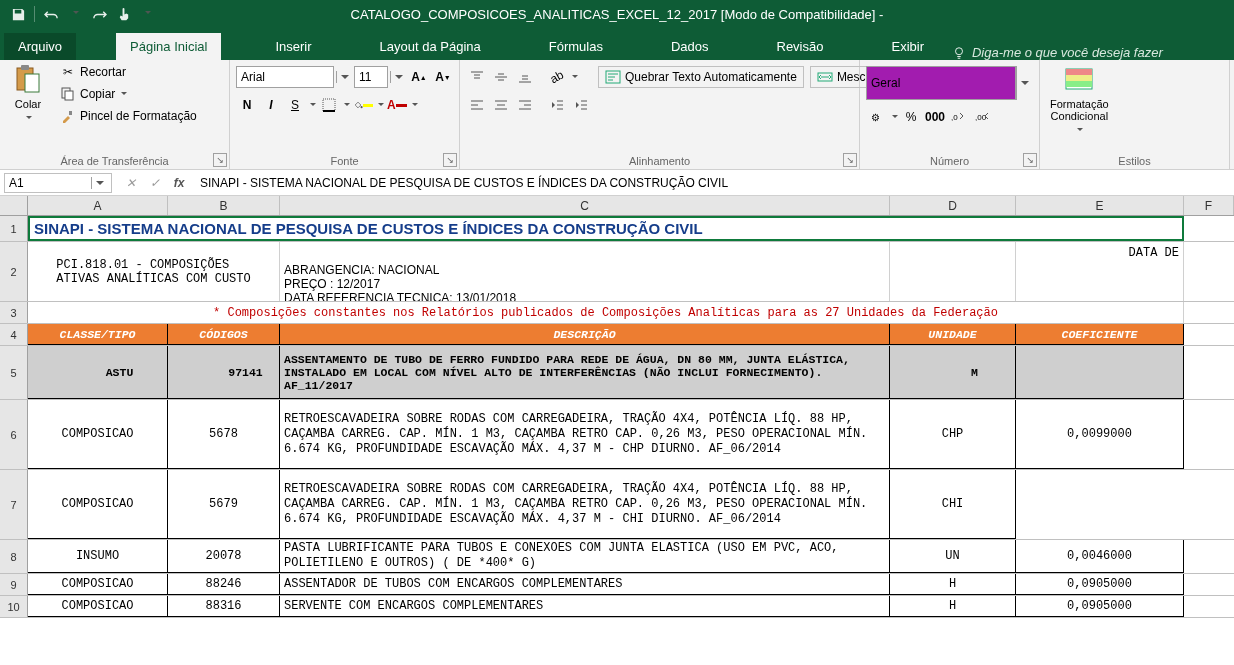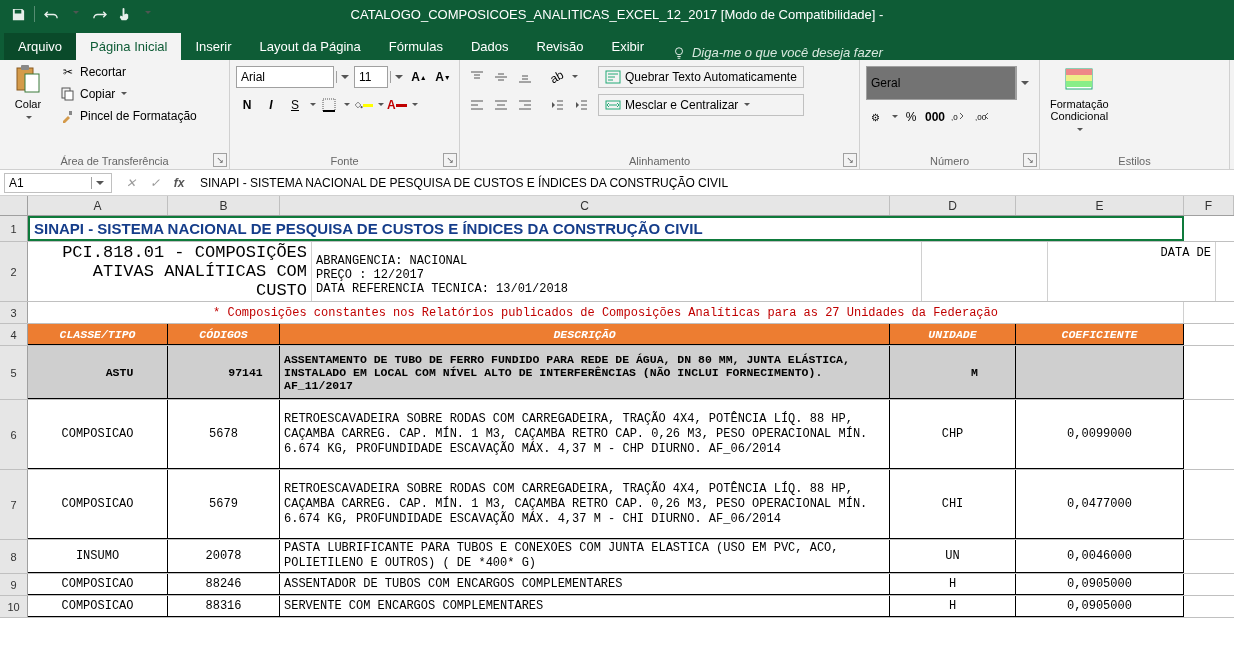--- a/index.html
+++ b/index.html
@@ -8,21 +8,21 @@
   
   .titlebar { background: #0e5c36; height: 28px; display: flex; align-items: center; color: #fff; position: relative; }
   .qat { display: flex; align-items: center; gap: 4px; padding: 0 8px; }
   .qat-icon { width: 20px; height: 20px; display: flex; align-items: center; justify-content: center; color: #fff; opacity: .9; cursor: pointer; }
   .qat-sep { width: 1px; height: 16px; background: rgba(255,255,255,.3); margin: 0 2px; }
   .titlebar-title { position: absolute; left: 50%; transform: translateX(-50%); font-size: 13px; color: #fff; white-space: nowrap; }
   
   
   .tabrow { background: #0e5c36; height: 32px; display: flex; align-items: flex-end; color: #fff; font-size: 13px; }
   .filetab { background: #0a4a2a; padding: 6px 14px; margin-left: 4px; cursor: pointer; }
-  .tab { padding: 6px 14px; cursor: pointer; }
+  .tab { padding: 6px 14px; cursor: pointer; margin-left: 40px; }
   .tab.active { background: #f3f3f3; color: #0e5c36; }
   .tellme { display: flex; align-items: center; padding: 0 14px; gap: 6px; font-style: italic; color: #d8e8de; }
   .tellme .bulb { width: 14px; height: 14px; display: inline-block; color: #fff; }
   
   
   .ribbon { background: #f3f3f3; border-bottom: 1px solid #d0d0d0; height: 110px; display: flex; }
   .group { border-right: 1px solid #d0d0d0; display: flex; flex-direction: column; padding: 2px 6px 0 6px; position: relative; }
   .group-body { display: flex; align-items: flex-start; gap: 6px; flex: 1; }
   .group-label { text-align: center; font-size: 11px; color: #666; padding: 2px 0; position: relative; }
   .dlg-launcher { position: absolute; right: 2px; bottom: 2px; width: 14px; height: 14px; border: 1px solid #a0a0a0; font-size: 9px; display: flex; align-items: center; justify-content: center; color: #666; cursor: pointer; }
@@ -37,21 +37,21 @@
   .fontrow { display: flex; align-items: center; gap: 2px; }
   .combo { border: 1px solid #a0a0a0; background: #fff; height: 22px; display: flex; align-items: center; padding: 0 4px; font-size: 12px; cursor: text; }
   .combo.fontname { width: 98px; }
   .combo.fontsize { width: 34px; }
   .combo-arrow { width: 16px; border-left: 1px solid #a0a0a0; display: flex; align-items: center; justify-content: center; cursor: pointer; }
   .combo-arrow::after { content: ""; border: 4px solid transparent; border-top-color: #555; margin-top: 4px; }
   .iconbtn { width: 22px; height: 22px; display: flex; align-items: center; justify-content: center; cursor: pointer; border: 1px solid transparent; }
   .fontcolor-bar { width: 14px; height: 3px; background: #c00000; display: block; }
   .fillcolor-bar { width: 14px; height: 3px; background: #ffff00; display: block; }
   
-  .numfmt-combo { border: 1px solid #a0a0a0; background: #737373; height: 20px; width: 150px; display: flex; align-items: center; padding: 16px 4px; font-size: 12px; }
+  .numfmt-combo { border: 1px solid #a0a0a0; background: #a21caf; height: 20px; width: 150px; display: flex; align-items: center; padding: 16px 4px; font-size: 12px; }
   
   
   .fbar-row { display: flex; align-items: center; height: 26px; border-bottom: 1px solid #d0d0d0; background: #fff; }
   .namebox { width: 108px; border: 1px solid #c0c0c0; height: 20px; display: flex; align-items: center; padding: 0 4px; margin: 0 4px; font-size: 12px; }
   .namebox-arrow { cursor: pointer; }
   .fbar-btns { display: flex; gap: 2px; padding: 0 4px; color: #999; }
   .fbar-btn { width: 22px; height: 20px; display: flex; align-items: center; justify-content: center; cursor: pointer; font-style: italic; }
   .fx { font-style: italic; font-weight: bold; color: #555; }
   .formula-input { flex: 1; height: 20px; padding: 0 6px; font-size: 12px; display: flex; align-items: center; border: none; }
   .colheads-row { display: flex; height: 20px; background: #e6e6e6; border-bottom: 1px solid #a0a0a0; }
@@ -62,22 +62,22 @@
   .rows { display: flex; flex-direction: column; }
   .row { display: flex; border-bottom: 1px solid #c0c0c0; }
   .rowhead { width: 28px; background: #e6e6e6; border-right: 1px solid #a0a0a0; display: flex; align-items: center; justify-content: center; font-size: 11px; color: #333; }
   .cell { border-right: 1px solid #d0d0d0; padding: 2px 4px; font-size: 11.5px; display: flex; align-items: center; overflow: hidden; }
   
   
   .r1 { height: 26px; }
   .r1 .merged { width: 1156px; font-family: Arial; font-size: 15px; font-weight: bold; color: #153d8a; border: 2px solid #0e7a3b; background: #fff; padding-left: 4px; }
   
   .r2 { height: 60px; }
-  .r2 .ab { width: 284px; font-family: "Courier New", monospace; font-size: 17px; text-align: right; justify-content: center; white-space: pre-line; }
-  .r2 .c { width: 610px; font-family: Liberation Mono, monospace; font-size: 12px; white-space: pre-line; align-items: flex-start; padding-top: 12px; }
+  .r2 .ab { width: 252px; font-family: "Courier New", monospace; font-size: 12px; text-align: left; justify-content: center; white-space: pre-line; }
+  .r2 .c { width: 610px; font-family: Liberation Sans, sans-serif; font-size: 12px; white-space: pre-line; align-items: flex-start; padding-top: 21px; }
   .r2 .d { width: 126px; } .r2 .e { width: 168px; font-family: "Courier New", monospace; font-size: 12px; align-items: flex-start; justify-content: flex-end; padding-top: 4px; }
   
   .r3 { height: 22px; }
   .r3 .merged { width: 1156px; font-family: "Courier New", monospace; font-size: 12px; color: #c00000; justify-content: center; }
   
   .r4 { height: 22px; }
   .r4 .cell { background: #ed7d31; color: #fff; font-family: "Courier New", monospace; font-weight: bold; font-style: italic; justify-content: center; border-right: 1px solid #000; border-bottom: 1px solid #000; }
   
   .r5 { height: 54px; }
   .r5 .cell { background: #cfcfcf; font-family: "Courier New", monospace; font-weight: bold; border-right: 1px solid #000; border-bottom: 1px solid #000; }
@@ -301,21 +301,21 @@
           <div class="iconbtn">
               <svg width="14" height="14">
                 <path d="M2 4l3 3-3 3z" fill="#555"></path>
                 <line x1="7" y1="3" x2="13" y2="3" stroke="#555"></line>
                 <line x1="7" y1="7" x2="13" y2="7" stroke="#555"></line>
                 <line x1="7" y1="11" x2="13" y2="11" stroke="#555"></line>
               </svg>
             </div>
         </div>
       </div>
-      <div style="display:flex;flex-direction:column;gap:6px">
+      <div style="display:flex;flex-direction:row;gap:6px">
         <div class="smbtn" style="border:1px solid #c0c0c0;padding:2px 6px">
             <span class="ic">
               <svg width="16" height="14">
                 <rect x="1" y="1" width="14" height="12" fill="none" stroke="#2a7"></rect>
                 <path d="M3 4h10M3 7h7M3 10h5" stroke="#2a7"></path>
               </svg>
             </span>
             <span>Quebrar Texto Automaticamente</span>
           </div>
         <div class="smbtn" style="border:1px solid #c0c0c0;padding:2px 6px">
@@ -465,21 +465,20 @@
       <div class="cell colC c">RETROESCAVADEIRA SOBRE RODAS COM CARREGADEIRA, TRAÇÃO 4X4, POTÊNCIA LÍQ. 88 HP, CAÇAMBA CARREG. CAP. MÍN. 1 M3, CAÇAMBA RETRO CAP. 0,26 M3, PESO OPERACIONAL MÍN. 6.674 KG, PROFUNDIDADE ESCAVAÇÃO MÁX. 4,37 M - CHP DIURNO. AF_06/2014</div>
       <div class="cell colD d">CHP</div>
       <div class="cell colE e">0,0099000</div>
     </div>
     <div class="row rdata r7">
       <div class="rowhead">7</div>
       <div class="cell colA a">COMPOSICAO</div>
       <div class="cell colB b">5679</div>
       <div class="cell colC c">RETROESCAVADEIRA SOBRE RODAS COM CARREGADEIRA, TRAÇÃO 4X4, POTÊNCIA LÍQ. 88 HP, CAÇAMBA CARREG. CAP. MÍN. 1 M3, CAÇAMBA RETRO CAP. 0,26 M3, PESO OPERACIONAL MÍN. 6.674 KG, PROFUNDIDADE ESCAVAÇÃO MÁX. 4,37 M - CHI DIURNO. AF_06/2014</div>
       <div class="cell colD d">CHI</div>
-      <div class="cell colE e">0,0477000</div>
     </div>
     <div class="row rdata r8">
       <div class="rowhead">8</div>
       <div class="cell colA a">INSUMO</div>
       <div class="cell colB b">20078</div>
       <div class="cell colC c">PASTA LUBRIFICANTE PARA TUBOS E CONEXOES COM JUNTA ELASTICA (USO EM PVC, ACO, POLIETILENO E OUTROS) ( DE *400* G)</div>
       <div class="cell colD d">UN</div>
       <div class="cell colE e">0,0046000</div>
     </div>
     <div class="row rdata r9">

